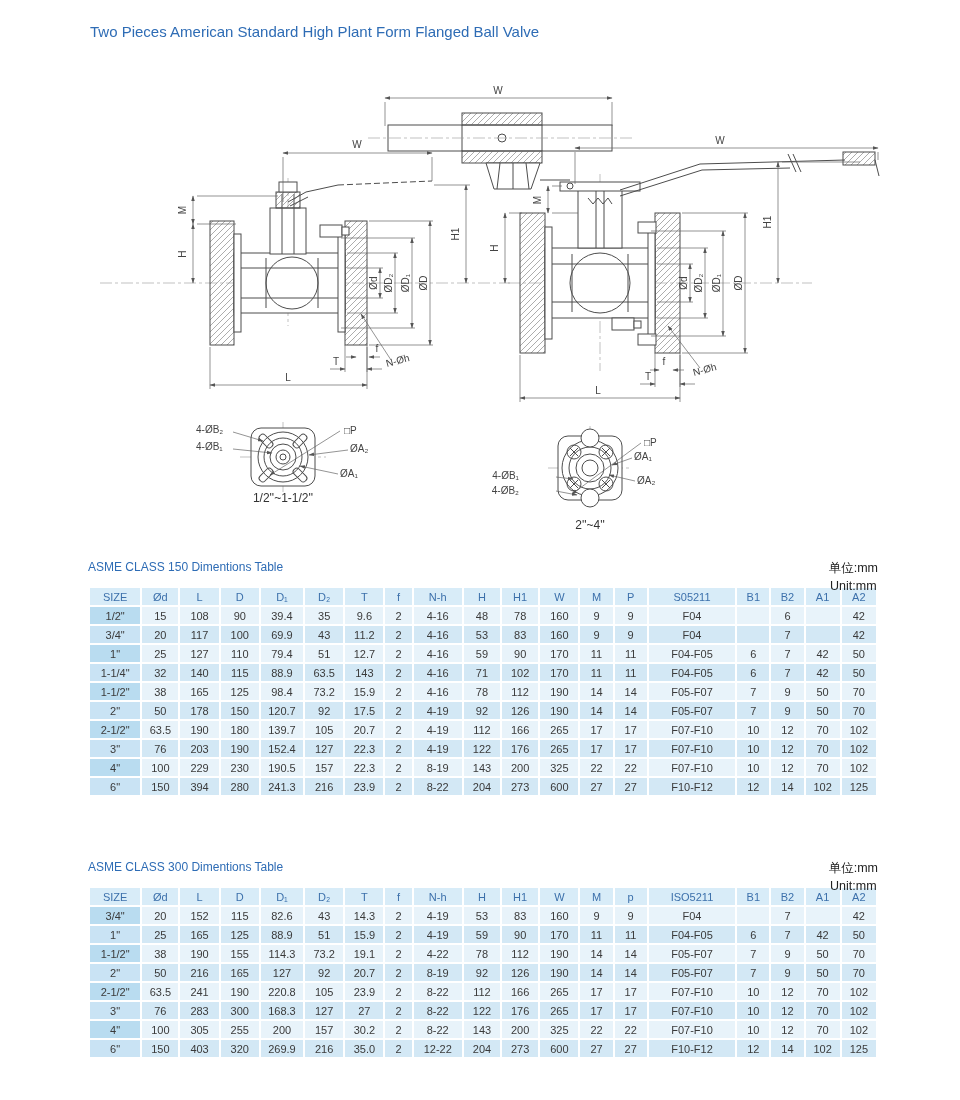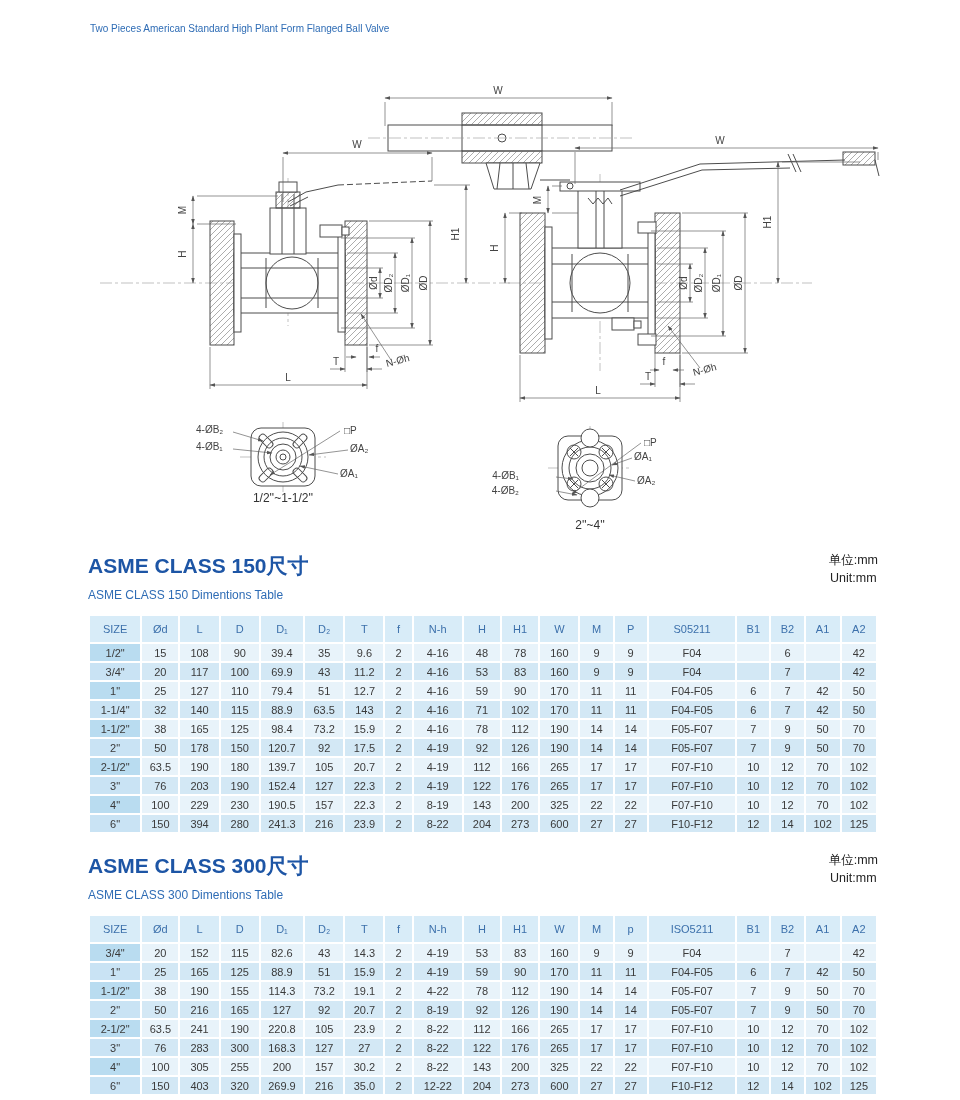--- a/index.html
+++ b/index.html
@@ -1,34 +1,34 @@
 <!DOCTYPE html>
 <html><head>
 <meta charset="utf-8">
 <style>
   html,body{margin:0;padding:0;background:#fff;}
   body{width:960px;height:1100px;position:relative;font-family:"Liberation Sans",sans-serif;overflow:hidden;}
   .header{position:absolute;left:90px;top:20px;}
   .header h1{margin:0;font-size:23px;font-weight:bold;color:#1d55a5;letter-spacing:1px;}
-  .header .subtitle{margin-top:3px;font-size:10px;color:#2e6cb5;}
+  .header .subtitle{margin-top:3px;font-size:15px;color:#2e6cb5;}
   .drawing-area{position:absolute;left:0;top:86px;width:960px;height:452px;}
   svg .ol{fill:none;stroke:#4d4d4d;stroke-width:1;}
   svg .olw{fill:#ffffff;stroke:#4d4d4d;stroke-width:1;}
   svg .ht{fill:url(#h);stroke:#4d4d4d;stroke-width:1;}
   svg .dim{stroke:#666;stroke-width:0.7;fill:none;}
   svg .cl{stroke:#999;stroke-width:0.6;stroke-dasharray:12 3 3 3;fill:none;}
   svg .dl{font-size:10px;fill:#444;}
   svg .cap{font-size:12px;fill:#333;}
   .section{position:absolute;left:88px;width:790px;}
   .sec-head{position:relative;}
   .sec-head h2{margin:0;font-size:21px;font-weight:bold;color:#1d55a5;}
   .sec-sub{margin-top:8px;font-size:12px;color:#2e6cb5;}
   .units{position:absolute;right:0;top:0;text-align:center;font-size:12.5px;color:#222;line-height:1.4;}
   table.dim-table{border-collapse:separate;border-spacing:2px;table-layout:fixed;width:790px;margin-top:12px;font-size:11px;}
-  table.dim-table th{background:#d8ecf8;color:#3c70ab;font-weight:normal;height:26px;padding:0;text-align:center;}
+  table.dim-table th{background:#d8ecf8;color:#3c70ab;font-weight:normal;height:17px;padding:0;text-align:center;}
   table.dim-table td{background:#e8f3fa;color:#3a3a3a;height:17px;padding:0;text-align:center;white-space:nowrap;}
   table.dim-table tr.alt td{background:#d3e8f5;}
   table.dim-table td.size{background:#b9dcf0;}
   table.dim-table tr.alt td.size{background:#c9e3f4;}
   .diag{background-image:linear-gradient(to bottom right,rgba(0,0,0,0) 47.5%,#a9c4d8 47.5%,#a9c4d8 51%,rgba(0,0,0,0) 51%);}
 </style>
 </head>
 <body>
 
 <div class="header">
@@ -271,21 +271,20 @@
     <text class="dl" x="634" y="374">ØA₁</text>
     <line class="dim" x1="609" y1="389" x2="635" y2="395" marker-start="url(#ar)"></line>
     <text class="dl" x="637" y="398">ØA₂</text>
     <text class="cap" x="590" y="443" text-anchor="middle">2''~4''</text>
   </g>
 </svg>
 </div>
 
 <div class="section" style="top:552px;">
   <div class="sec-head">
-    <h2>ASME CLASS 150尺寸</h2>
     <div class="sec-sub">ASME CLASS 150 Dimentions Table</div>
     <div class="units">
       <div>单位:mm</div>
       <div>Unit:mm</div>
     </div>
   </div>
   <table class="dim-table">
       <colgroup>
         <col style="width: 50px;">
         <col style="width: 36px;">
@@ -540,21 +539,20 @@
           <td>14</td>
           <td>102</td>
           <td>125</td>
         </tr>
       </tbody>
     </table>
 </div>
 
 <div class="section" style="top:852px;">
   <div class="sec-head">
-    <h2>ASME CLASS 300尺寸</h2>
     <div class="sec-sub">ASME CLASS 300 Dimentions Table</div>
     <div class="units">
       <div>单位:mm</div>
       <div>Unit:mm</div>
     </div>
   </div>
   <table class="dim-table">
       <colgroup>
         <col style="width: 50px;">
         <col style="width: 36px;">

